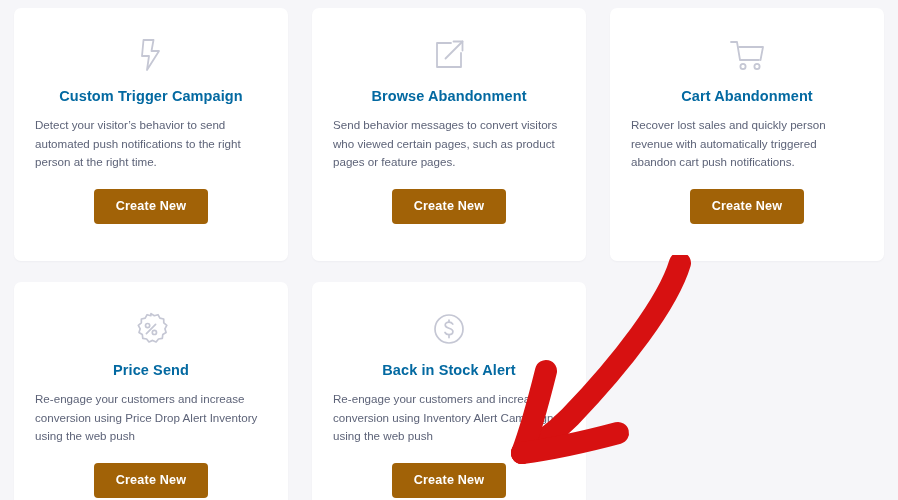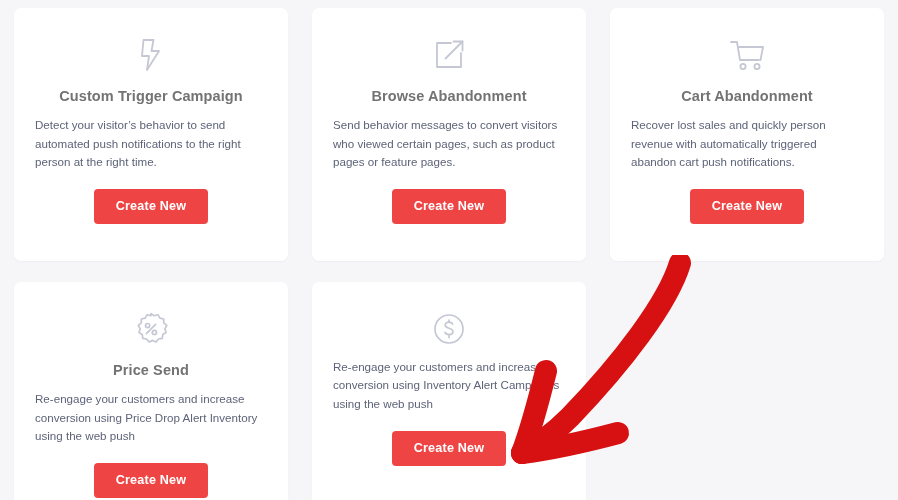--- a/index.html
+++ b/index.html
@@ -49,39 +49,39 @@
     justify-content: center;
     margin-bottom: 6px;
   }
   .card-icon svg {
     display: block;
   }
 
   .card-title {
     font-size: 14.5px;
     font-weight: 700;
-    color: #737373;
+    color: #0369a1;
     letter-spacing: 0.1px;
     text-align: center;
     margin: 4px 0 11px 0;
     line-height: 1.2;
   }
 
   .card-desc {
     font-size: 11.6px;
     color: #5d6378;
     text-align: left;
     line-height: 1.58;
     max-width: 232px;
     margin: 0;
   }
 
   .card-btn {
     margin-top: 18px;
-    background: #ef4444;
+    background: #a16207;
     color: #ffffff;
     border: none;
     border-radius: 4px;
     font-family: "Liberation Sans", sans-serif;
     font-size: 12.6px;
     font-weight: 700;
     letter-spacing: 0.2px;
     padding: 11px 22px;
     cursor: pointer;
     line-height: 1;
@@ -158,20 +158,21 @@
 
   <div class="card">
     <div class="card-icon">
       <svg width="34" height="34" viewBox="0 0 34 34" fill="none" stroke="#c5c7d4" stroke-width="1.7" stroke-linejoin="round" stroke-linecap="round">
         <circle cx="17" cy="17" r="14"></circle>
         <path d="M20.8 12.1 c-0.8 -1.3 -2.2 -2.0 -3.8 -2.0 c-2.1 0 -3.8 1.2 -3.8 3.0 c0 1.9 1.7 2.6 3.8 3.2 c2.1 0.6 3.9 1.3 3.9 3.3 c0 1.9 -1.8 3.1 -3.9 3.1 c-1.8 0 -3.3 -0.8 -4.0 -2.2"></path>
         <path d="M17 8.0 V10.0"></path>
         <path d="M17 23.6 V25.6"></path>
       </svg>
     </div>
+    <div class="card-title">Back in Stock Alert</div>
     <p class="card-desc">Re-engage your customers and increase conversion using Inventory Alert Campaigns using the web push</p>
     <button class="card-btn">Create New</button>
   </div>
 
 </div>
 
 <svg id="annotation-arrow" viewBox="0 0 250 240" xmlns="http://www.w3.org/2000/svg">
 
   <path d="M212 10
            C 196 52, 150 110, 96 166

